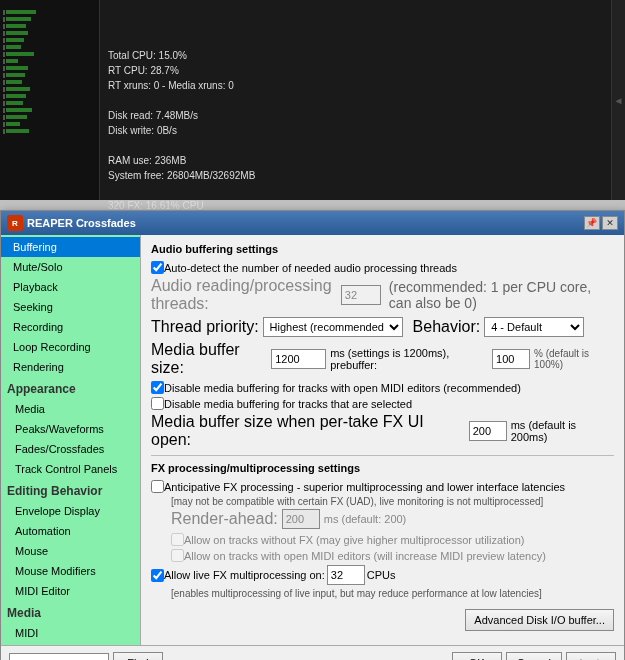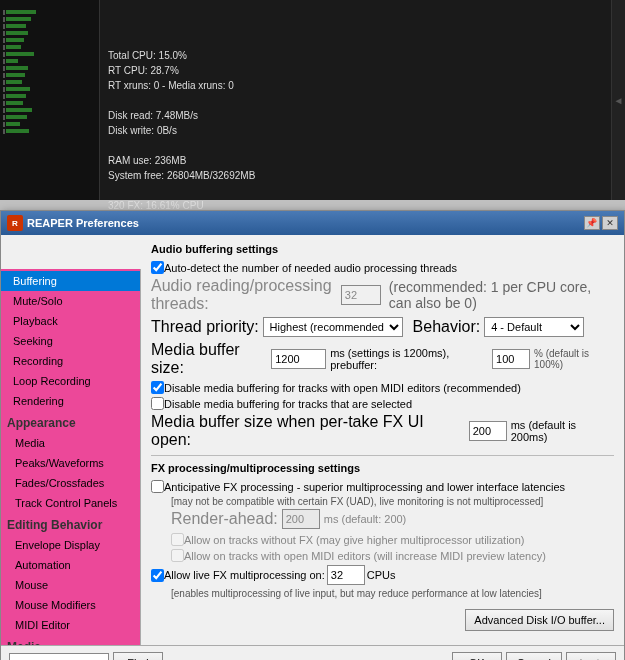--- a/index.html
+++ b/index.html
@@ -93,25 +93,24 @@
     }
 
     .pref-body {
       display: flex;
       height: 410px;
     }
 
     
     .sidebar {
       width: 140px;
-      background: #ec4899;
+      background: #86efac;
       border-right: 1px solid #aaa;
       overflow-y: auto;
       padding: 2px 0;
-      margin-top: 34px;
     }
     .sidebar-item {
       padding: 2px 8px 2px 12px;
       cursor: pointer;
       color: #000;
       font-size: 11px;
       line-height: 16px;
       white-space: nowrap;
     }
     .sidebar-item.active {
@@ -363,21 +362,21 @@
   <div style="width:14px; background:#222; border-left:1px solid #333; display:flex; align-items:center; justify-content:center;">
     <div style="color:#555; font-size:10px;">◄</div>
   </div>
 </div>
 
 <div class="pref-window">
 
   <div class="pref-titlebar">
     <div class="pref-titlebar-left">
       <div class="reaper-logo">R</div>
-      <span class="titlebar-title">REAPER Preferences</span>
+      <span class="titlebar-title">REAPER Crossfades</span>
     </div>
     <div class="titlebar-buttons">
       <div class="titlebar-btn" title="Pin">📌</div>
       <div class="titlebar-btn" title="Close">✕</div>
     </div>
   </div>
 
   <div class="pref-body">
 
     <div class="sidebar" style="position:relative;">

